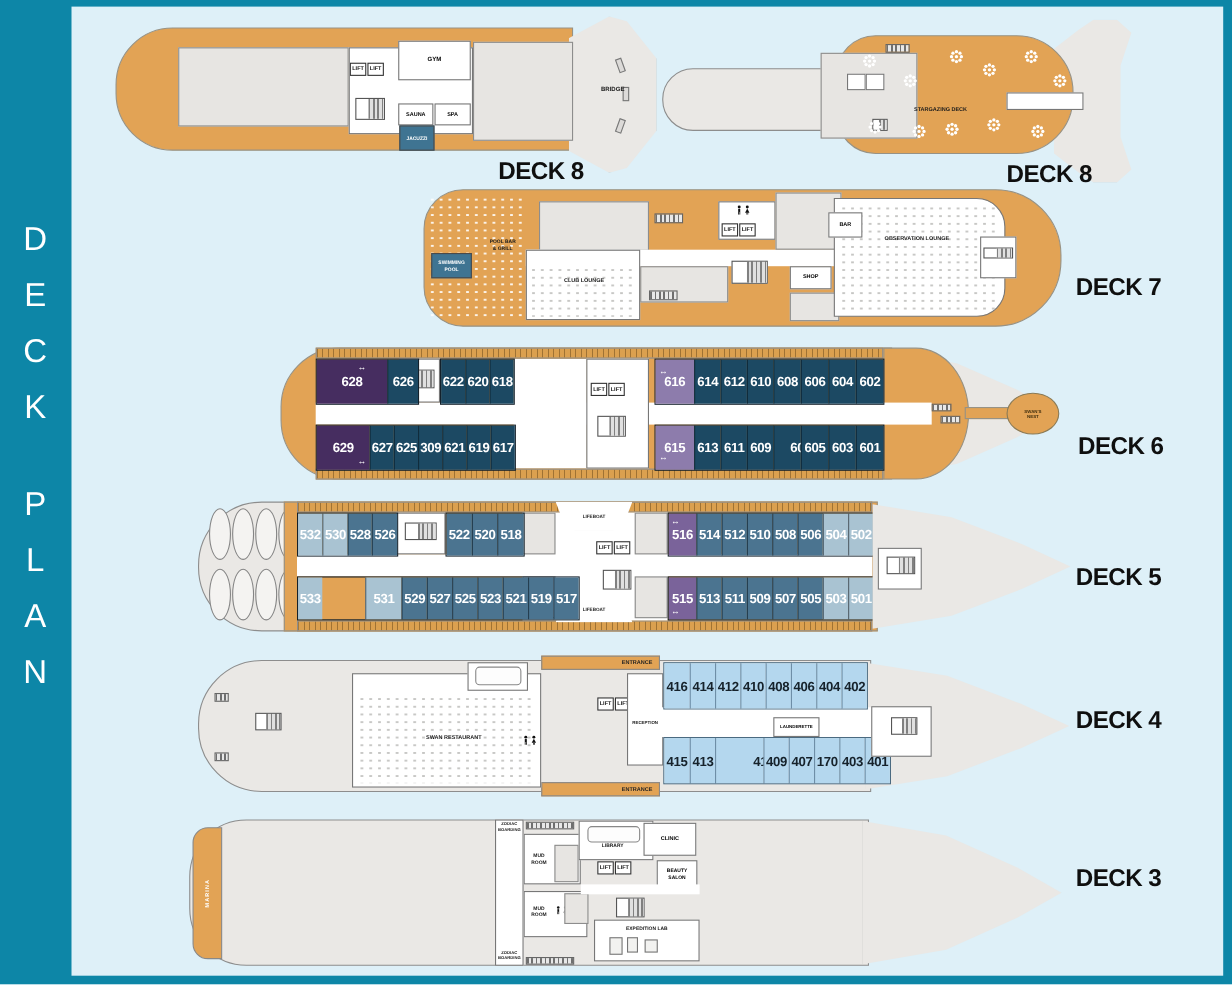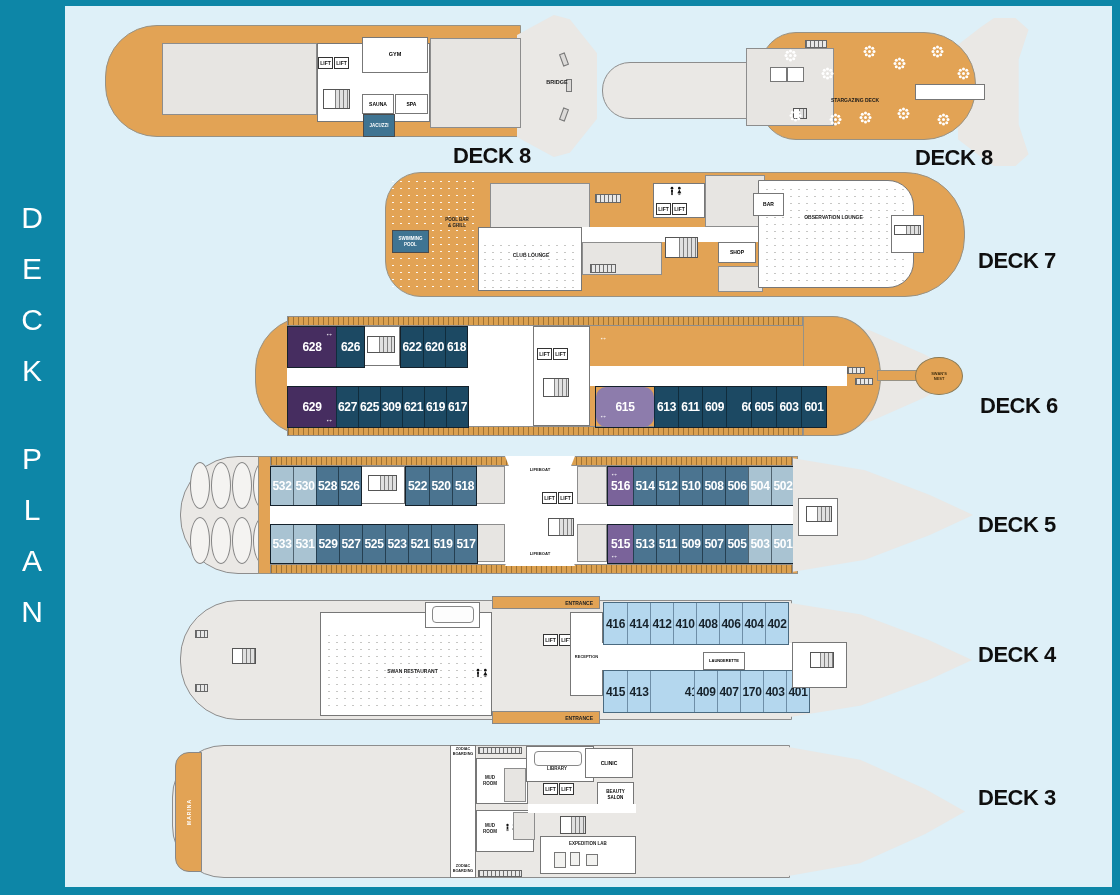--- a/index.html
+++ b/index.html
@@ -176,39 +176,49 @@
       <div class="corr" style="left:212px;top:16px;width:66px;height:100px"></div>
       <div class="balc" style="left:32px;top:6px;width:516px"></div>
       <div class="balc" style="left:32px;top:116px;width:516px"></div>
       <div class="room" style="left:108px;top:16px;width:37px;height:40px"></div>
       <div class="stairs" style="left:112px;top:26px;width:28px;height:17px"></div>
       <div class="room" style="left:278px;top:16px;width:57px;height:100px"></div>
       <div class="lift" style="left:282px;top:38px">LIFT</div>
       <div class="lift" style="left:298px;top:38px">LIFT</div>
       <div class="stairs" style="left:288px;top:68px;width:26px;height:19px"></div>
       <div class="cabrow" style="left:32px;top:16px;height:40px">
-          <div class="cab c-dpurple" style="width: 48px;">628</div>
+          <div class="cab c-dpurple" style="width: 64px;">628</div>
           <div class="cab c-navy" style="width: 28px;">626</div>
         </div>
       <div class="cabrow" style="left:145px;top:16px;height:40px">
           <div class="cab c-navy" style="width: 22px;">622</div>
           <div class="cab c-navy" style="width: 22px;">620</div>
           <div class="cab c-navy" style="width: 22px;">618</div>
+        </div>
+      <div class="cabrow" style="left:340px;top:16px;height:40px">
+          <div class="cab c-lpurple" style="width: 35px;">616</div>
+          <div class="cab c-navy" style="width: 24px;">614</div>
+          <div class="cab c-navy" style="width: 24px;">612</div>
+          <div class="cab c-navy" style="width: 24px;">610</div>
+          <div class="cab c-navy" style="width: 25px;">608</div>
+          <div class="cab c-navy" style="width: 25px;">606</div>
+          <div class="cab c-navy" style="width: 25px;">604</div>
+          <div class="cab c-navy" style="width: 25px;">602</div>
         </div>
       <div class="cabrow" style="left:32px;top:76px;height:40px">
           <div class="cab c-dpurple" style="width: 48px;">629</div>
           <div class="cab c-navy" style="width: 22px;">627</div>
           <div class="cab c-navy" style="width: 22px;">625</div>
           <div class="cab c-navy" style="width: 22px;">309</div>
           <div class="cab c-navy" style="width: 22px;">621</div>
           <div class="cab c-navy" style="width: 22px;">619</div>
           <div class="cab c-navy" style="width: 22px;">617</div>
         </div>
       <div class="cabrow" style="left:340px;top:76px;height:40px">
-          <div class="cab c-lpurple" style="width: 58px; border-radius: 10px;">615</div>
+          <div class="cab c-lpurple" style="width: 35px;">615</div>
           <div class="cab c-navy" style="width: 24px;">613</div>
           <div class="cab c-navy" style="width: 24px;">611</div>
           <div class="cab c-navy" style="width: 24px;">609</div>
           <div class="cab c-navy" style="width: 25px; padding-left: 24px;">607</div>
           <div class="cab c-navy" style="width: 25px;">605</div>
           <div class="cab c-navy" style="width: 25px;">603</div>
           <div class="cab c-navy" style="width: 25px;">601</div>
         </div>
       <div class="arrow" style="left:70px;top:20px"></div>
       <div class="arrow" style="left:70px;top:106px"></div>
@@ -266,21 +276,21 @@
           <div class="cab c-slate" style="width: 23px;">514</div>
           <div class="cab c-slate" style="width: 23px;">512</div>
           <div class="cab c-slate" style="width: 23px;">510</div>
           <div class="cab c-slate" style="width: 23px;">508</div>
           <div class="cab c-slate" style="width: 23px;">506</div>
           <div class="cab c-lblue" style="width: 23px;">504</div>
           <div class="cab c-lblue" style="width: 23px;">502</div>
         </div>
       <div class="cabrow" style="left:90px;top:76px;height:38px">
           <div class="cab c-lblue" style="width: 22px;">533</div>
-          <div class="cab c-lblue" style="width: 23px;">531</div>
+          <div class="cab c-lblue" style="width: 33px; margin-left: 39px;">531</div>
           <div class="cab c-slate" style="width: 23px;">529</div>
           <div class="cab c-slate" style="width: 23px;">527</div>
           <div class="cab c-slate" style="width: 23px;">525</div>
           <div class="cab c-slate" style="width: 23px;">523</div>
           <div class="cab c-slate" style="width: 23px;">521</div>
           <div class="cab c-slate" style="width: 23px;">519</div>
           <div class="cab c-slate" style="width: 23px;">517</div>
         </div>
       <div class="cabrow" style="left:427px;top:76px;height:38px">
           <div class="cab c-mpurple" style="width: 25px;">515</div>

